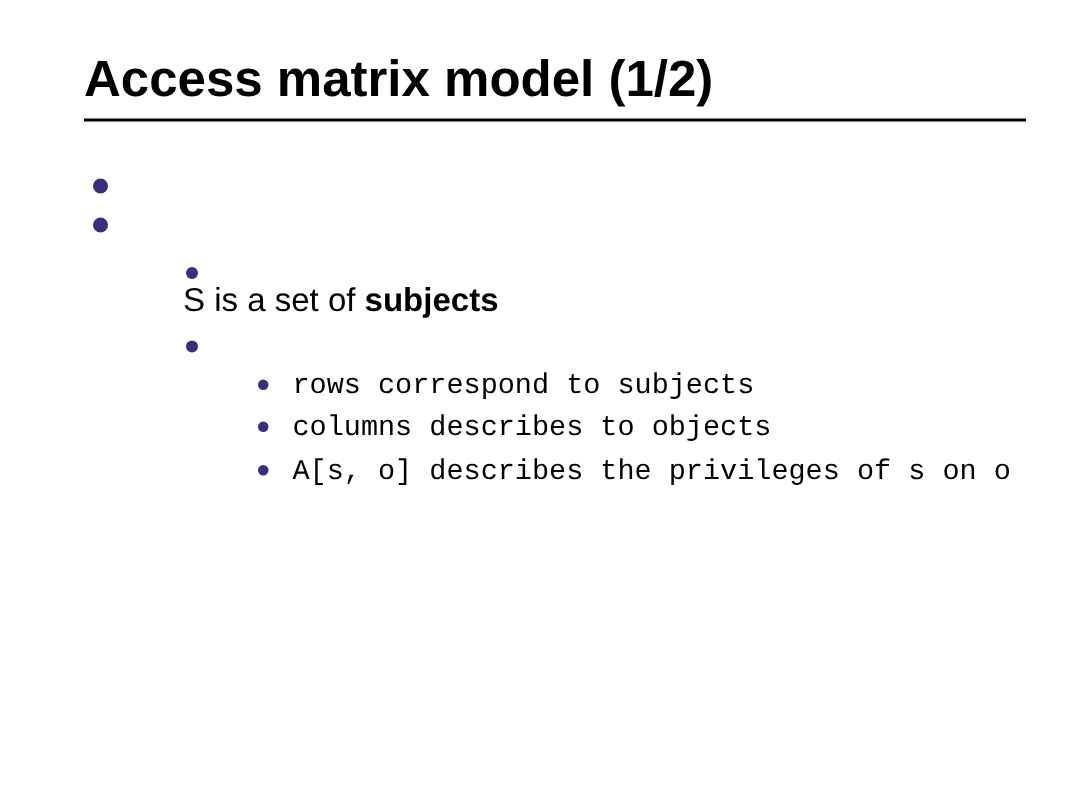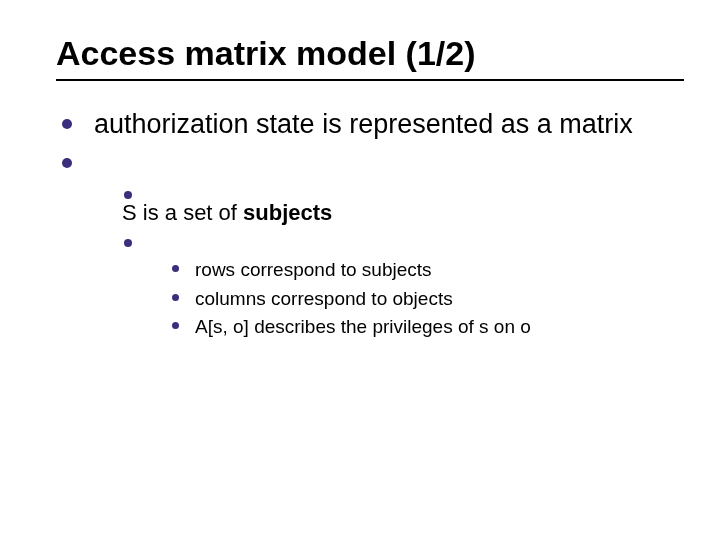--- a/index.html
+++ b/index.html
@@ -70,20 +70,21 @@
     background: #3b2e7e;
     margin: 9px 18px 0 2px;
   }
   .lvl2 > li > .txt {
     font-size: 22px;
     line-height: 1.3;
   }
   
   .lvl3 {
     margin: 10px 0 0 114px;
+    font-family: Liberation Mono, monospace;
   }
   .lvl3 > li {
     margin-bottom: 3px;
   }
   .lvl3 > li > .bullet {
     flex: 0 0 auto;
     width: 7px;
     height: 7px;
     border-radius: 50%;
     background: #3b2e7e;
@@ -99,21 +100,20 @@
 <body>
 
 <div class="slide">
 
   <div class="title">Access matrix model (1/2)</div>
   <hr class="rule">
 
   <ul class="lvl1">
     <li>
       <span class="bullet"></span>
-      <span class="txt">authorization state is represented as a matrix</span>
     </li>
     <li>
       <span class="bullet"></span>
     </li>
   </ul>
 
   <ul class="lvl2">
     <li>
       <span class="bullet"></span>
       <span class="txt"><span>S is a set of </span><span class="b">subjects</span><span></span></span>
@@ -123,21 +123,21 @@
     </li>
   </ul>
 
   <ul class="lvl3">
     <li>
       <span class="bullet"></span>
       <span class="txt">rows correspond to subjects</span>
     </li>
     <li>
       <span class="bullet"></span>
-      <span class="txt">columns correspond to objects</span>
+      <span class="txt">columns describes to objects</span>
     </li>
     <li>
       <span class="bullet"></span>
       <span class="txt">A[s, o] describes the privileges of s on o</span>
     </li>
   </ul>
 
 </div>
 
 </body></html>

